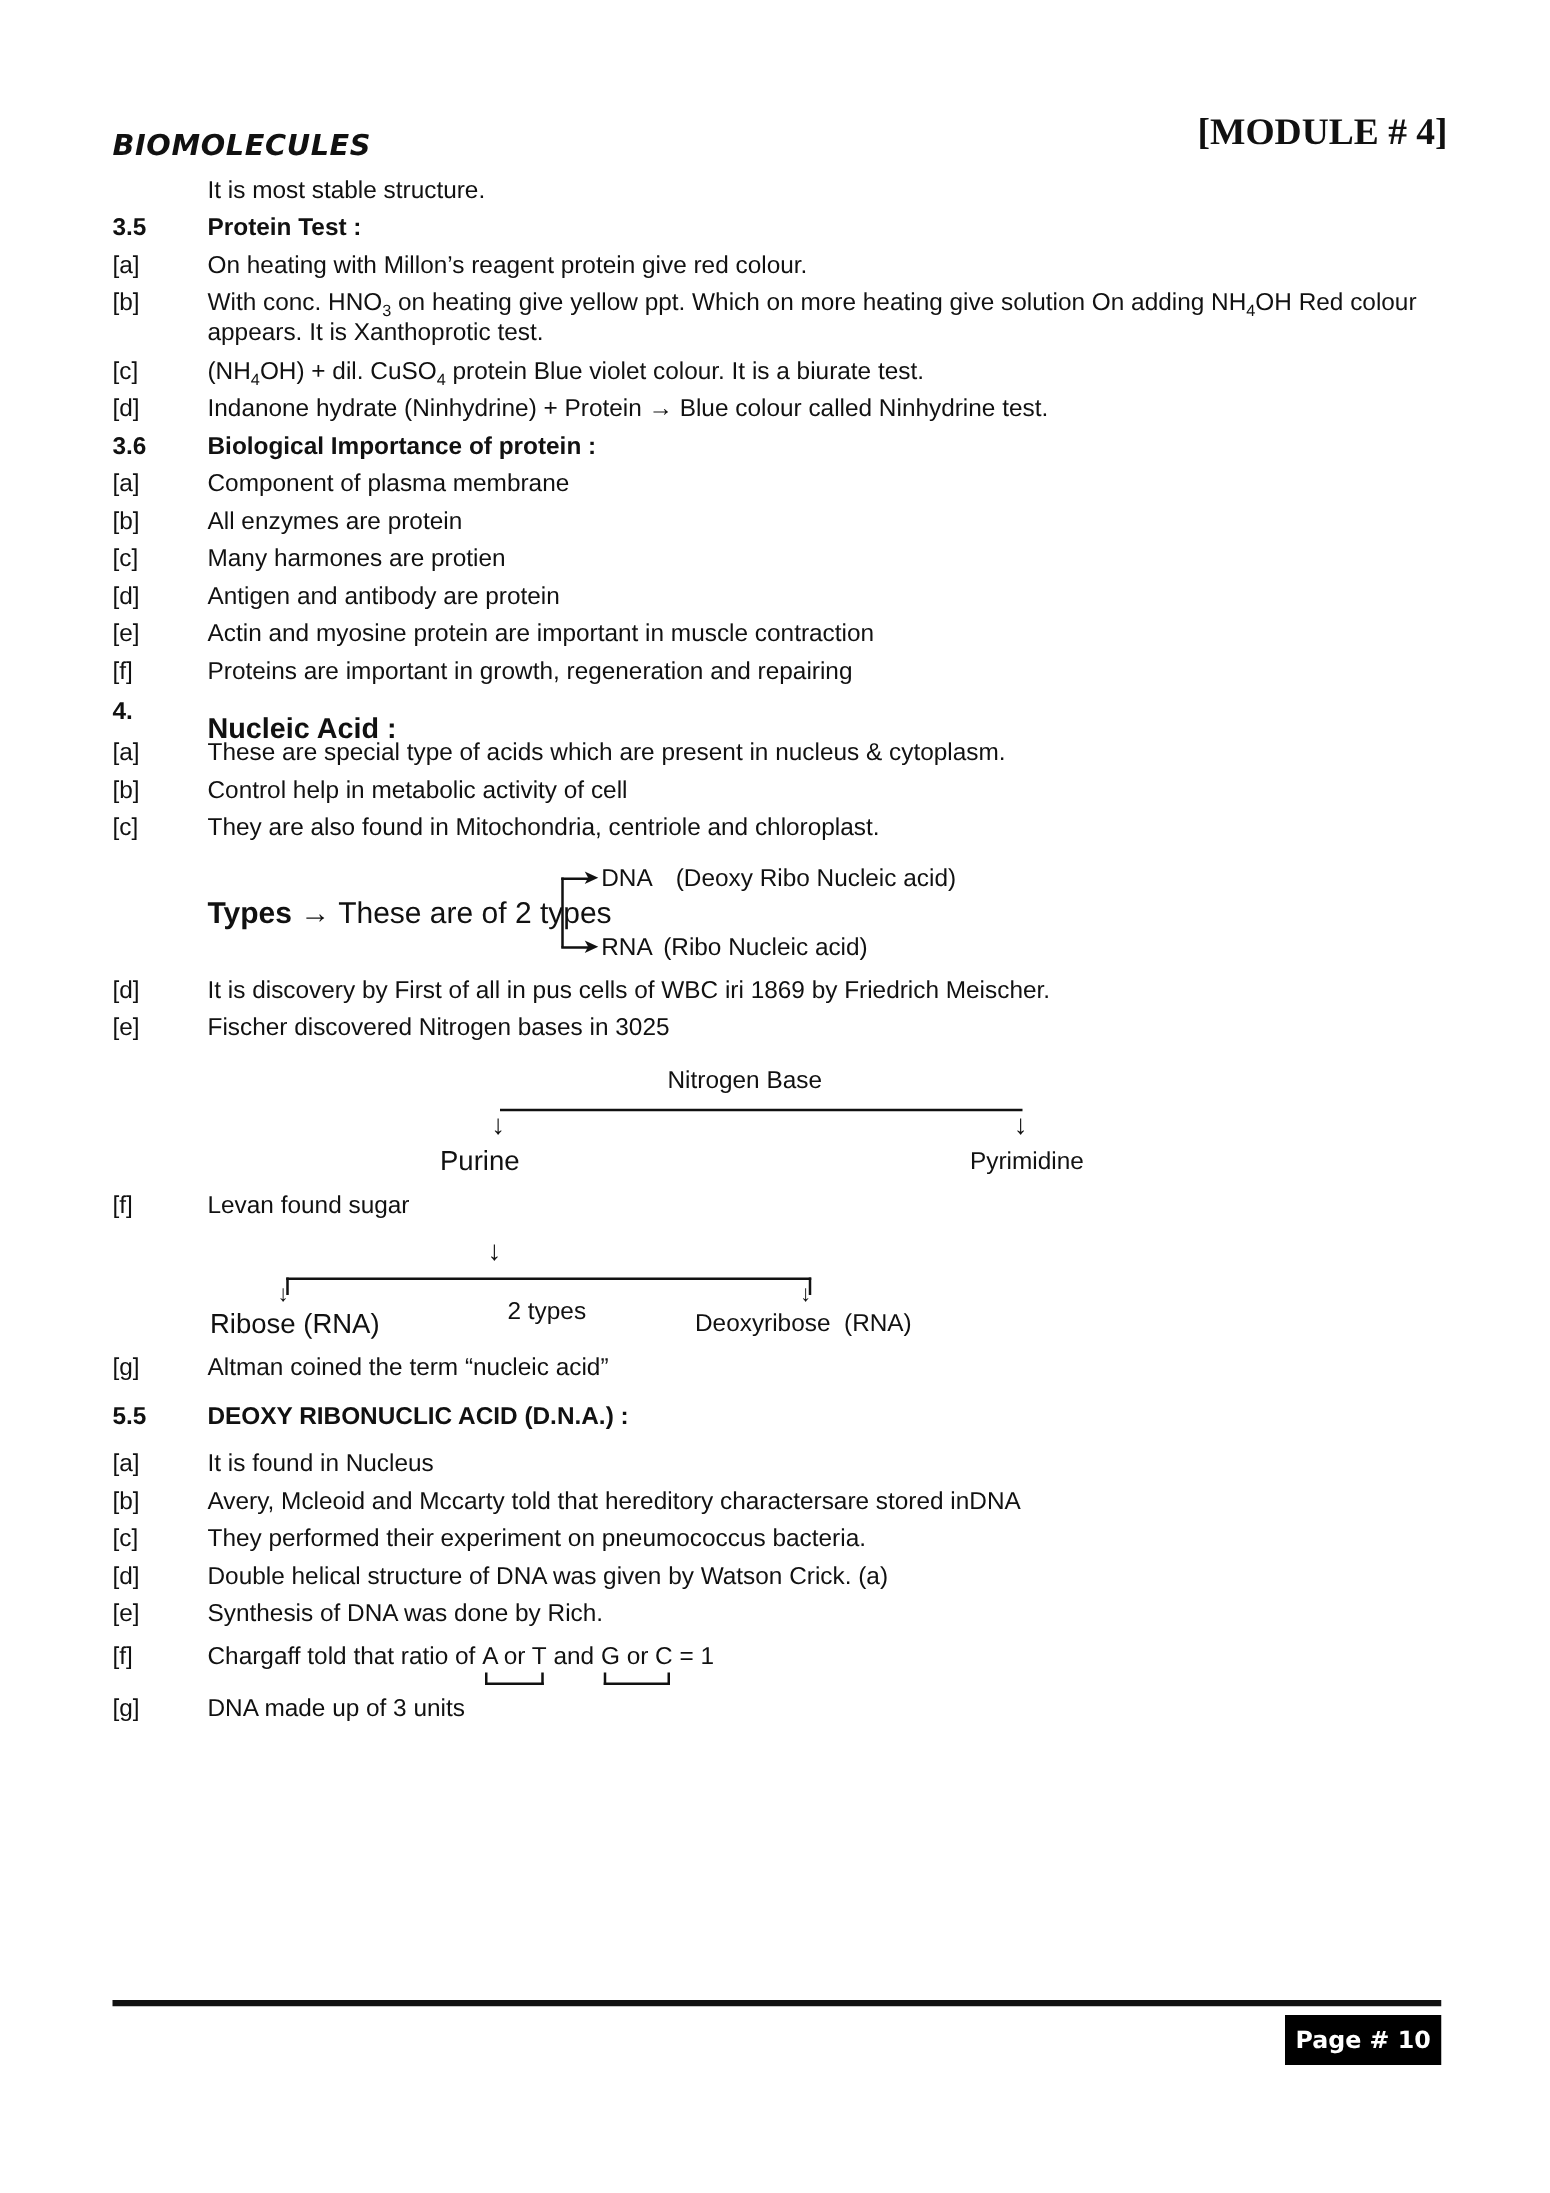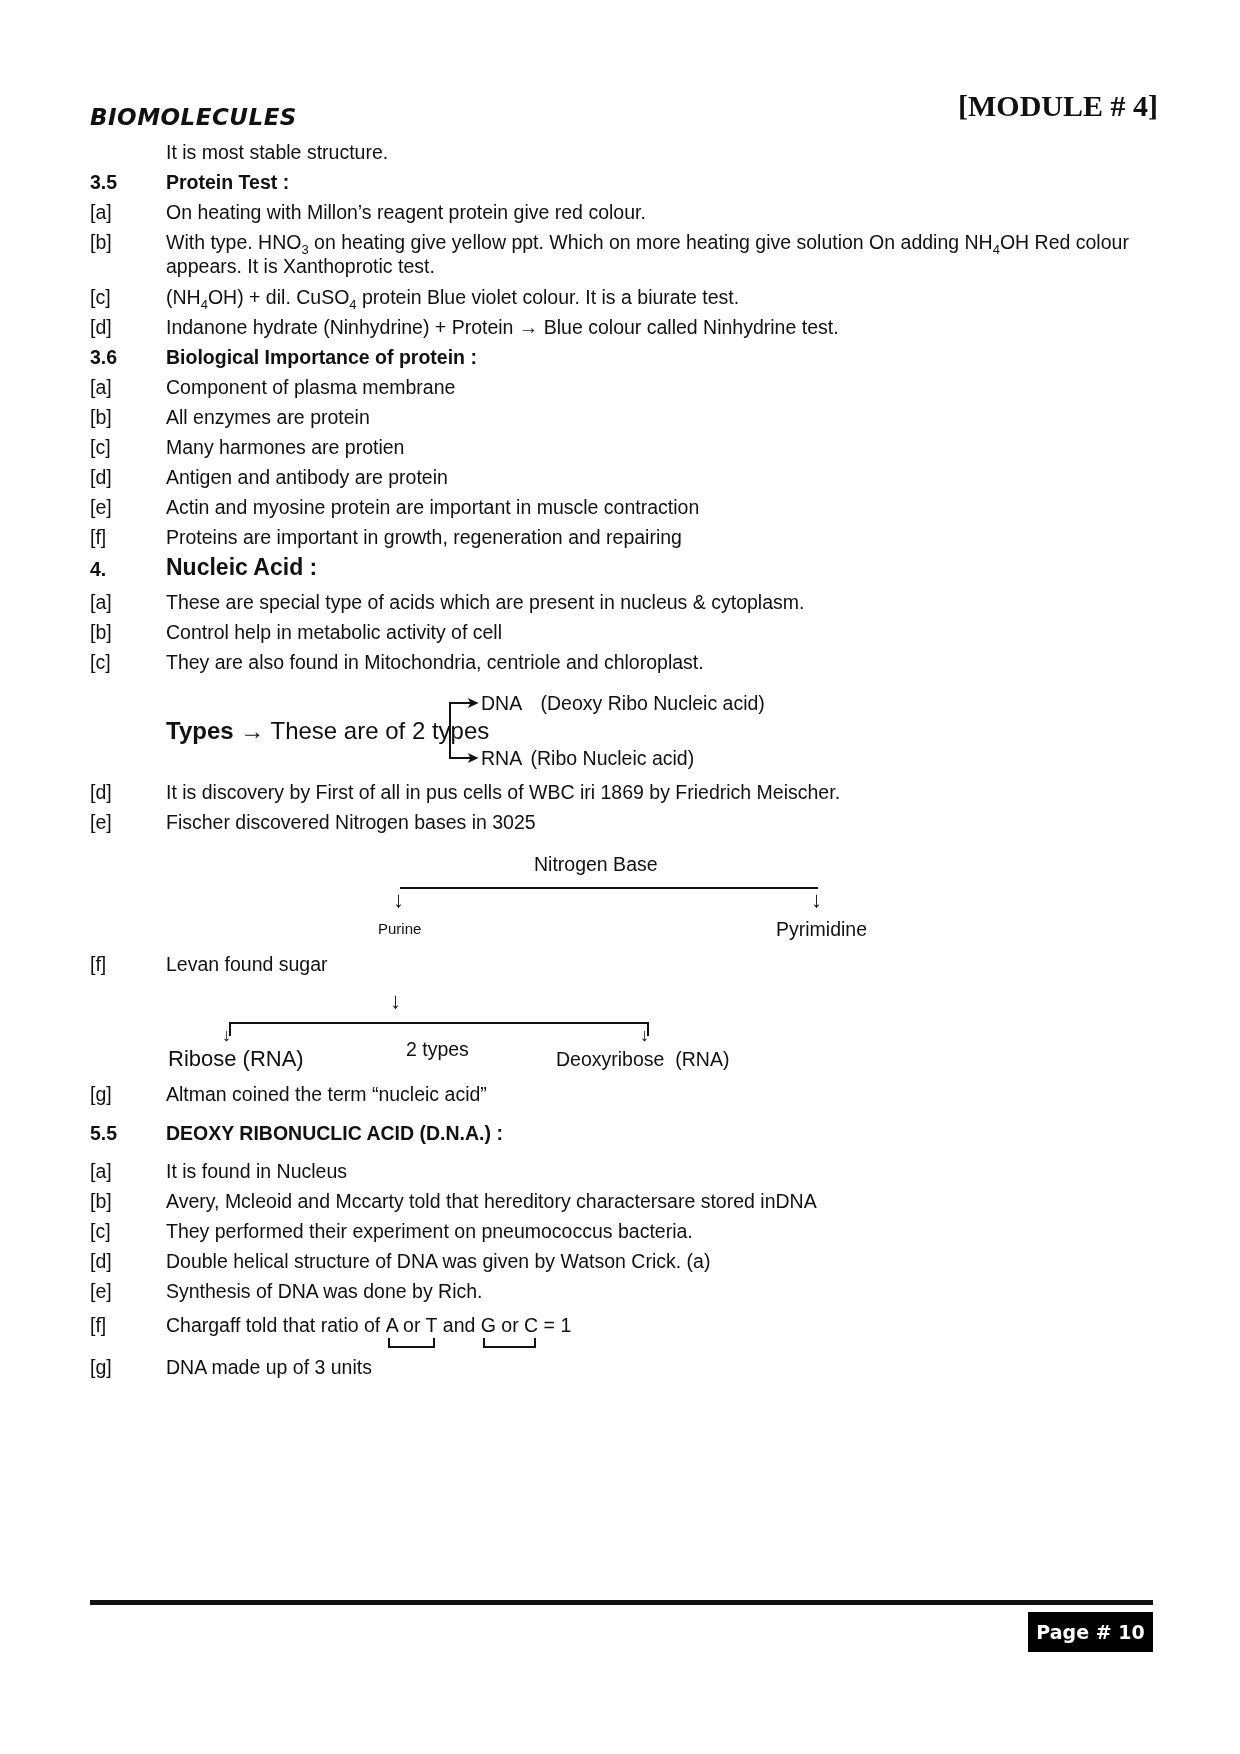--- a/index.html
+++ b/index.html
@@ -5,21 +5,21 @@
   html, body { margin:0; padding:0; background:#ffffff; }
   body { width:1240px; height:1754px; position:relative; overflow:hidden;
          font-family:"Liberation Sans", sans-serif; color:#111; }
   .abs { position:absolute; white-space:nowrap; }
   .hdr-title { left:90px; top:104px; font-size:23px; font-weight:bold; letter-spacing:0.5px; font-family:"DejaVu Sans", sans-serif;font-style:italic; }
   .hdr-module { right:82px; top:89px; font-size:30px; font-weight:bold; font-family:"Liberation Serif", serif; }
   .row { position:absolute; left:90px; height:26px; font-size:19.5px; line-height:26px; white-space:nowrap; }
   .row .lbl { position:absolute; left:0; top:0; width:70px; }
   .row .txt { position:absolute; left:76px; top:0; }
   .bold { font-weight:bold; }
-  .big { font-size:23px; }
+  .big { font-size:23px;margin-top:15px; }
   sub { font-size:13px; vertical-align:-5px; line-height:0; }
   .diagram { position:absolute; }
   .line { position:absolute; background:#111; }
   .footer-rule { position:absolute; left:90px; top:1600px; width:1063px; height:5px; background:#111; }
   .page-badge { position:absolute; left:1028px; top:1612px; width:125px; height:40px; background:#000; color:#fff;
                 font-family:"DejaVu Sans", sans-serif; font-weight:bold; font-size:19px; line-height:40px; text-align:center; }
   .arrow { position:absolute; font-size:22px; line-height:22px; }
   .ul-brace { position:absolute; border:2px solid #111; border-top:none; height:8px; }
 </style>
 </head>
@@ -35,21 +35,21 @@
 <div class="row bold" style="top:169px">
   <span class="lbl">3.5</span>
   <span class="txt">Protein Test :</span>
 </div>
 <div class="row" style="top:199px">
   <span class="lbl">[a]</span>
   <span class="txt">On heating with Millon’s reagent protein give red colour.</span>
 </div>
 <div class="row" style="top:229px">
   <span class="lbl">[b]</span>
-  <span class="txt"><span>With type. HNO</span><sub>3</sub><span> on heating give yellow ppt. Which on more heating give solution On adding NH</span><sub>4</sub><span>OH Red colour</span></span>
+  <span class="txt"><span>With conc. HNO</span><sub>3</sub><span> on heating give yellow ppt. Which on more heating give solution On adding NH</span><sub>4</sub><span>OH Red colour</span></span>
 </div>
 <div class="row" style="top:253px">
   <span class="txt">appears. It is Xanthoprotic test.</span>
 </div>
 <div class="row" style="top:284px">
   <span class="lbl">[c]</span>
   <span class="txt"><span>(NH</span><sub>4</sub><span>OH) + dil. CuSO</span><sub>4</sub><span> protein Blue violet colour. It is a biurate test.</span></span>
 </div>
 <div class="row" style="top:314px">
   <span class="lbl">[d]</span>
@@ -130,21 +130,21 @@
 <div class="row" style="top:809px">
   <span class="lbl">[e]</span>
   <span class="txt">Fischer discovered Nitrogen bases in 3025</span>
 </div>
 
 <div class="diagram" style="left:0; top:0">
   <div class="abs" style="left:534px; top:851px; font-size:19.5px; line-height:26px">Nitrogen Base</div>
   <div class="line" style="left:400px; top:887px; width:418px; height:2px"></div>
   <div class="arrow" style="left:393px; top:889px">↓</div>
   <div class="arrow" style="left:811px; top:889px">↓</div>
-  <div class="abs" style="left:378px; top:916px; font-size:15px; line-height:26px">Purine</div>
+  <div class="abs" style="left:352px; top:916px; font-size:22px; line-height:26px">Purine</div>
   <div class="abs" style="left:776px; top:916px; font-size:19.5px; line-height:26px">Pyrimidine</div>
 </div>
 
 <div class="row" style="top:951px">
   <span class="lbl">[f]</span>
   <span class="txt">Levan found sugar</span>
 </div>
 
 <div class="diagram" style="left:0; top:0">
   <div class="arrow" style="left:390px; top:990px">↓</div>

